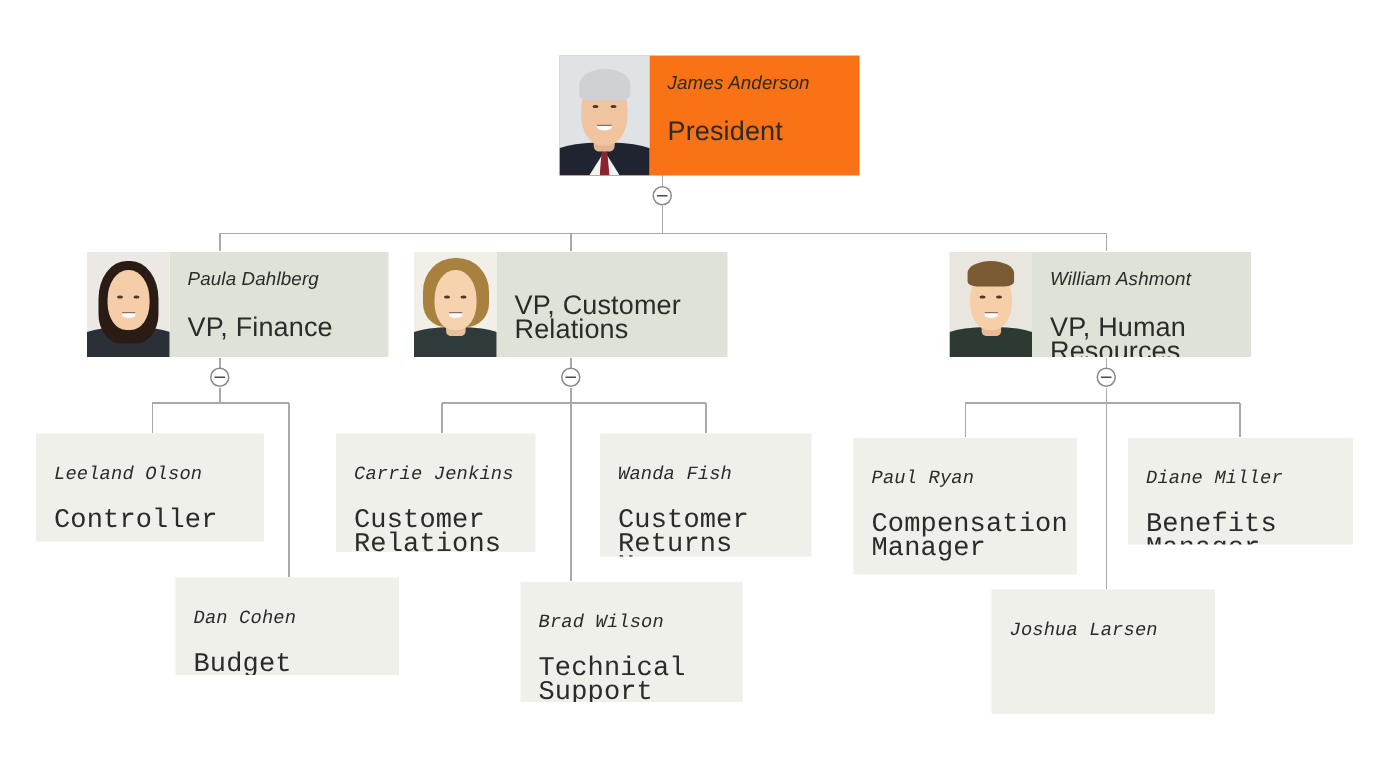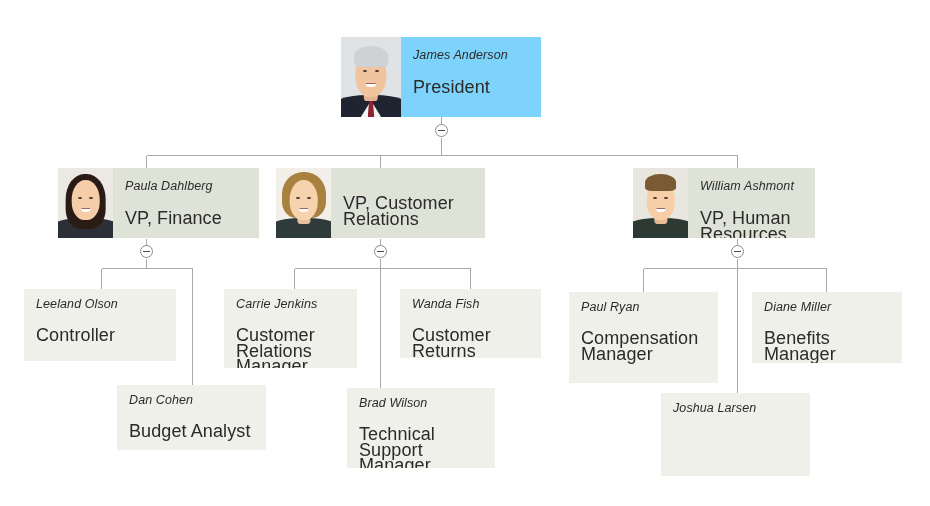--- a/index.html
+++ b/index.html
@@ -58,25 +58,25 @@
     white-space: nowrap;
   }
   .node-title {
     font-size: 18px;
     color: #2b2b2b;
     line-height: 15.5px;
     letter-spacing: 0.1px;
     margin-top: 17px;
   }
 
-  .level-1 { background: #7dd3fc; }
+  .level-1 { background: #f97316; margin-left: 32px; }
   .level-2 { background: #dfe3d7; }
   .level-3 { background: #eef0e9; }
 
-  .level-3 .node-text { padding-top: 8px; }
+  .level-3 .node-text { padding-top: 20px; font-family: Liberation Mono, monospace; }
   .level-3 .node-title { margin-top: 16px; }
 
   
   .toggle-btn {
     position: absolute;
     width: 13px;
     height: 13px;
     border: 1px solid #8a8a8a;
     border-radius: 50%;
     background: #ffffff;
@@ -269,21 +269,21 @@
         <div class="p-eye right"></div>
         <div class="p-mouth"></div>
       </div>
     </div>
     <div class="node-text">
       <div class="node-title">VP, Customer Relations</div>
     </div>
   </div>
   <div class="toggle-btn" style="left:374px; top:245px;"></div>
 
-  <div class="node level-2" style="left:633px; top:168px; width:182px; height:70px;">
+  <div class="node level-2" style="left:633px; top:168px; width:201px; height:70px;">
     <div class="node-photo" style="width:55px;">
       <div class="portrait">
         <div class="p-bg" style="background:#e9e6df;"></div>
         <div class="p-shoulders" style="background:#2c3a33;"></div>
         <div class="p-neck" style="background:#e8bb95;"></div>
         <div class="p-head" style="background:#f6cfa8;"></div>
         <div class="p-hair" style="top:9%; width:58%; height:24%; background:#7a5a33; border-radius:50% 50% 20% 20%;"></div>
         <div class="p-eye left"></div>
         <div class="p-eye right"></div>
         <div class="p-mouth"></div>
@@ -310,21 +310,21 @@
     </div>
   </div>
 
   <div class="node level-3" style="left:224px; top:289px; width:133px; height:79px;">
     <div class="node-text">
       <div class="node-name">Carrie Jenkins</div>
       <div class="node-title" style="white-space:normal; max-width:112px;">Customer Relations Manager</div>
     </div>
   </div>
 
-  <div class="node level-3" style="left:400px; top:289px; width:141px; height:69px;">
+  <div class="node level-3" style="left:400px; top:289px; width:141px; height:82px;">
     <div class="node-text">
       <div class="node-name">Wanda Fish</div>
       <div class="node-title" style="white-space:normal; max-width:116px;">Customer Returns Manager</div>
     </div>
   </div>
 
   <div class="node level-3" style="left:307px; top:388px; width:148px; height:80px;margin-left:40px;">
     <div class="node-text">
       <div class="node-name">Brad Wilson</div>
       <div class="node-title" style="white-space:normal; max-width:113px;">Technical Support Manager</div>

